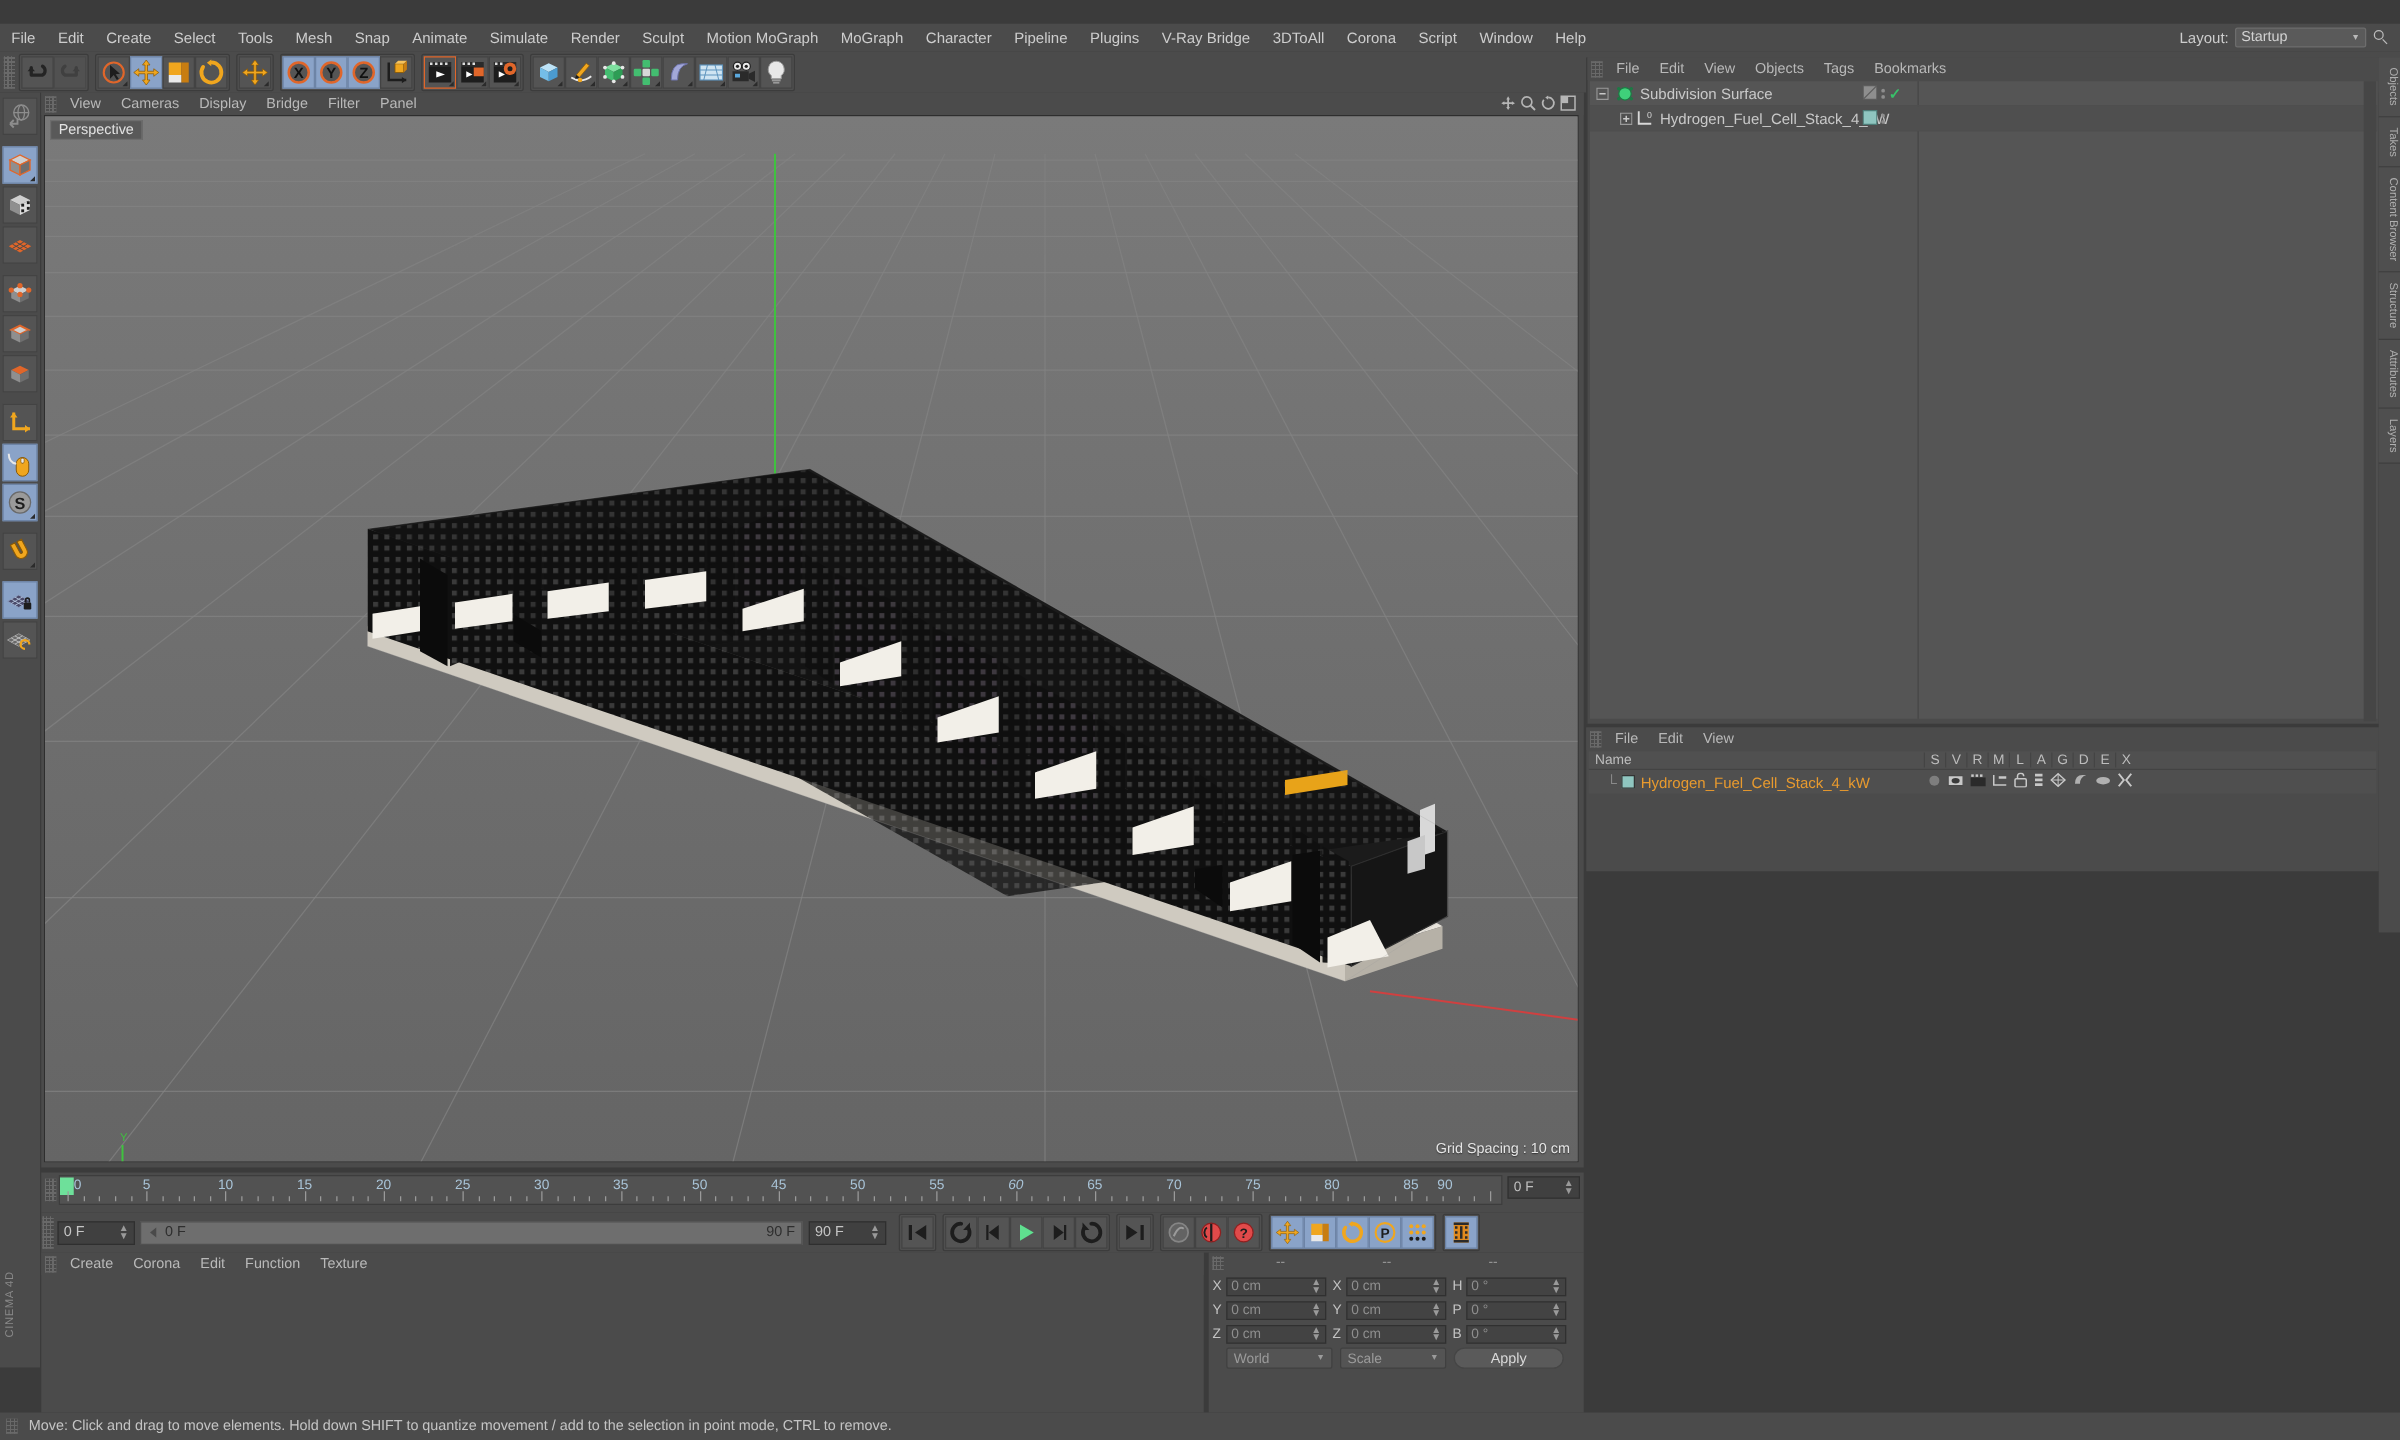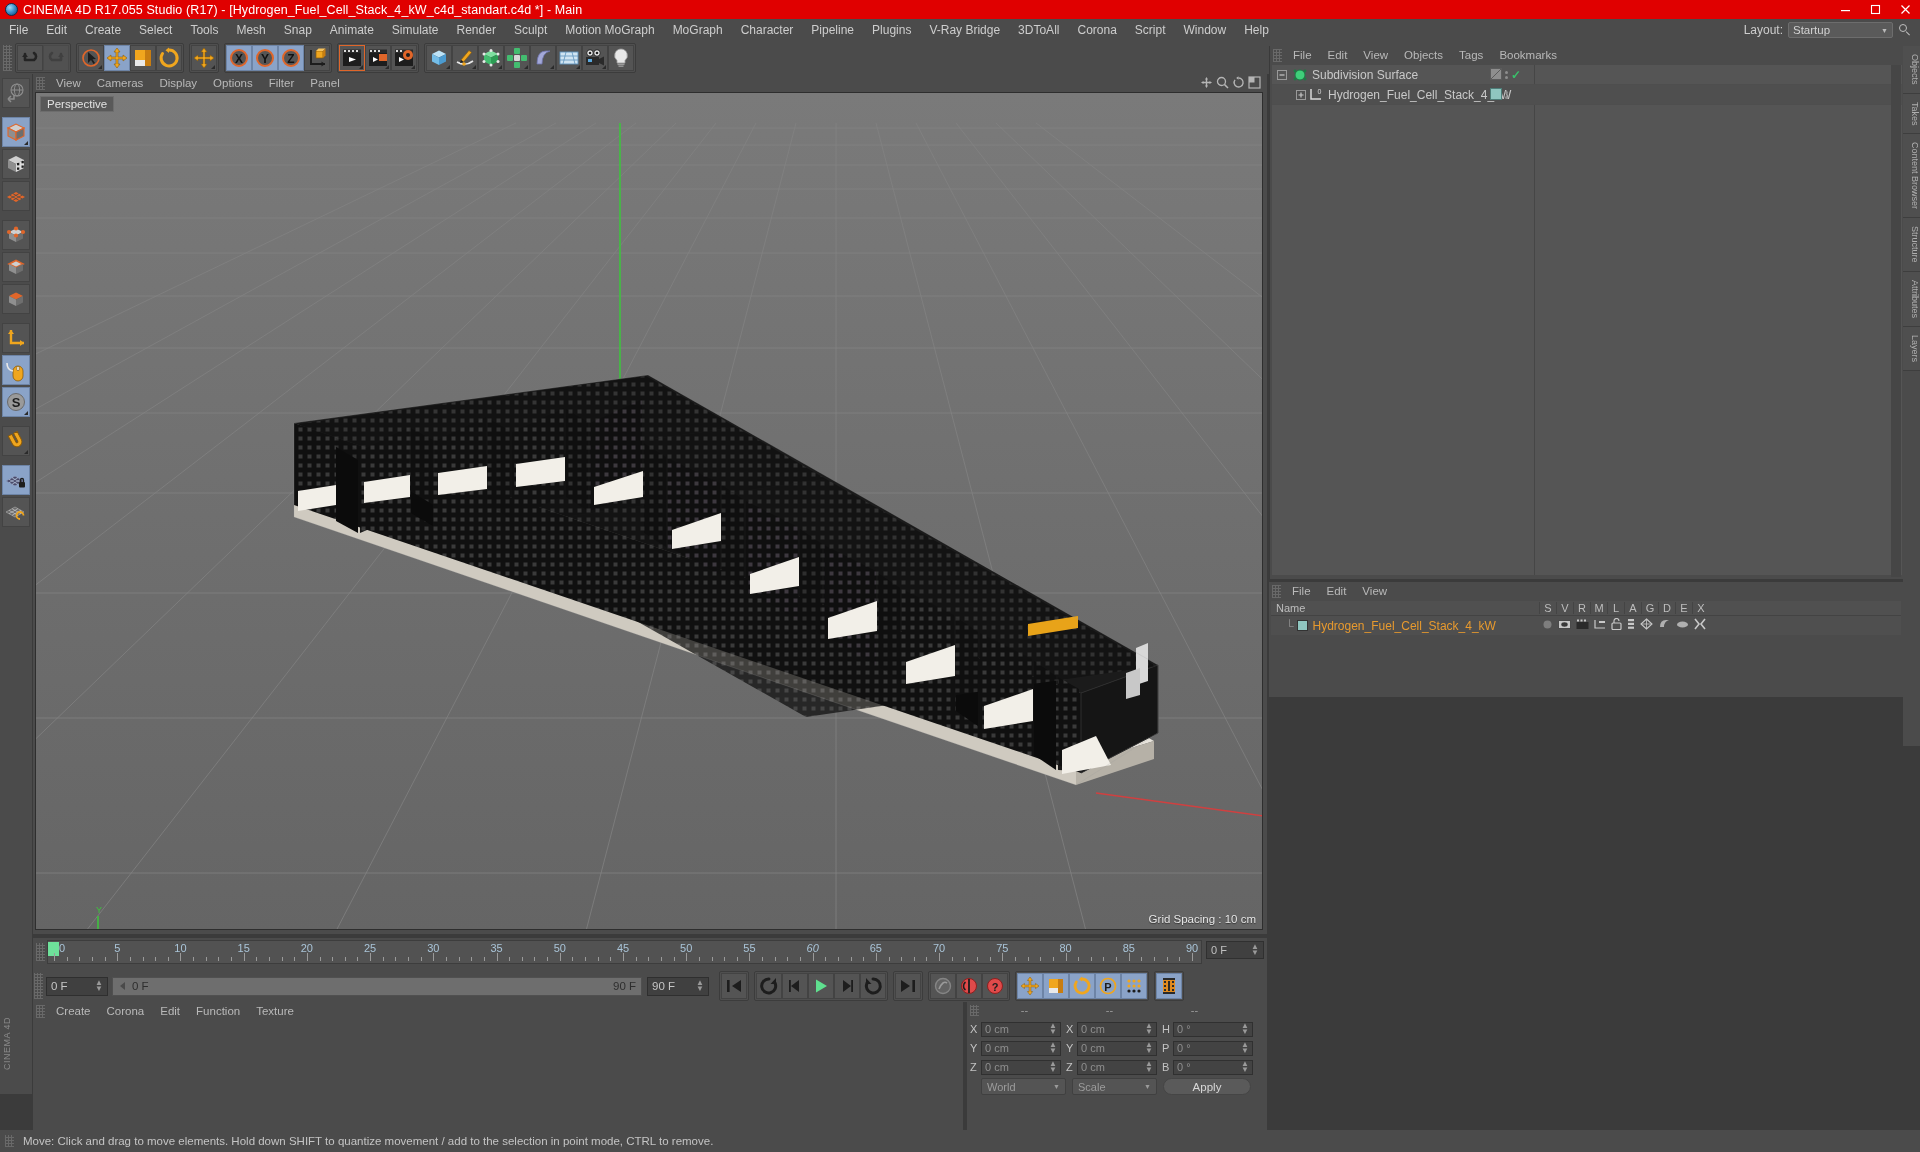--- a/index.html
+++ b/index.html
@@ -267,41 +267,20 @@
 
   .hsb {
     position:absolute; right:2px; top:19px; width:10px; bottom:2px; background:#464646;
   }
 </style>
 </head>
 <body>
 
 <div class="app">
 
-  <div class="titlebar">
-    <div class="tb-icon"></div>
-    <div class="tb-text">CINEMA 4D R17.055 Studio (R17) - [Hydrogen_Fuel_Cell_Stack_4_kW_c4d_standart.c4d *] - Main</div>
-    <div class="winbtns">
-      <div class="winbtn">
-        <svg width="11" height="11" viewBox="0 0 11 11">
-            <rect x="1" y="6" width="9" height="1.2" fill="#fff"></rect>
-          </svg>
-      </div>
-      <div class="winbtn">
-        <svg width="11" height="11" viewBox="0 0 11 11">
-            <rect x="1.5" y="1.5" width="8" height="8" fill="none" stroke="#fff" stroke-width="1.1"></rect>
-          </svg>
-      </div>
-      <div class="winbtn close">
-        <svg width="11" height="11" viewBox="0 0 11 11">
-            <path d="M1.5 1.5 L9.5 9.5 M9.5 1.5 L1.5 9.5" stroke="#fff" stroke-width="1.2"></path>
-          </svg>
-      </div>
-    </div>
-  </div>
 
   <div class="menubar">
     <div class="mi">File</div>
     <div class="mi">Edit</div>
     <div class="mi">Create</div>
     <div class="mi">Select</div>
     <div class="mi">Tools</div>
     <div class="mi">Mesh</div>
     <div class="mi">Snap</div>
     <div class="mi">Animate</div>
@@ -672,21 +651,21 @@
     </div>
     <div class="maxonlogo">CINEMA 4D</div>
   </div>
 
   <div class="vp-wrap">
     <div class="vp-menubar">
       <div class="grip"></div>
       <div class="mi">View</div>
       <div class="mi">Cameras</div>
       <div class="mi">Display</div>
-      <div class="mi">Options</div>
+      <div class="mi">Bridge</div>
       <div class="mi">Filter</div>
       <div class="mi">Panel</div>
       <div class="vp-nav">
         <svg width="13" height="13" viewBox="0 0 13 13">
             <path d="M6.5 1 L8 3.5 L7.2 3.5 L7.2 5.8 L9.5 5.8 L9.5 5 L12 6.5 L9.5 8 L9.5 7.2 L7.2 7.2 L7.2 9.5 L8 9.5 L6.5 12 L5 9.5 L5.8 9.5 L5.8 7.2 L3.5 7.2 L3.5 8 L1 6.5 L3.5 5 L3.5 5.8 L5.8 5.8 L5.8 3.5 L5 3.5 Z" fill="#b5b5b5"></path>
           </svg>
         <svg width="13" height="13" viewBox="0 0 13 13">
             <circle cx="5.5" cy="5.5" r="4" fill="none" stroke="#b5b5b5" stroke-width="1.3"></circle>
             <path d="M8.6 8.6 L12 12" stroke="#b5b5b5" stroke-width="1.5"></path>
           </svg>
@@ -1103,21 +1082,21 @@
           <div class="tlab" style="left: 511.778px;">50</div>
           <div class="tlab" style="left: 575px;">45</div>
           <div class="tlab" style="left: 638.222px;">50</div>
           <div class="tlab" style="left: 701.444px;">55</div>
           <div class="tlab" style="left: 764.667px; font-style: italic;">60</div>
           <div class="tlab" style="left: 827.889px; text-align: center;">65</div>
           <div class="tlab" style="left: 891.111px;">70</div>
           <div class="tlab" style="left: 954.333px;">75</div>
           <div class="tlab" style="left: 1017.56px;">80</div>
           <div class="tlab" style="left: 1080.78px;">85</div>
-          <div class="tlab" style="left: 1144px;">90</div>
+          <div class="tlab" style="left: 1108px;">90</div>
         </div>
     </div>
     <div class="tl-endfield">
       <span>0 F</span>
       <span class="spin">▲<br>▼</span>
     </div>
   </div>
 
   <div class="transport">
     <div class="grip"></div>

